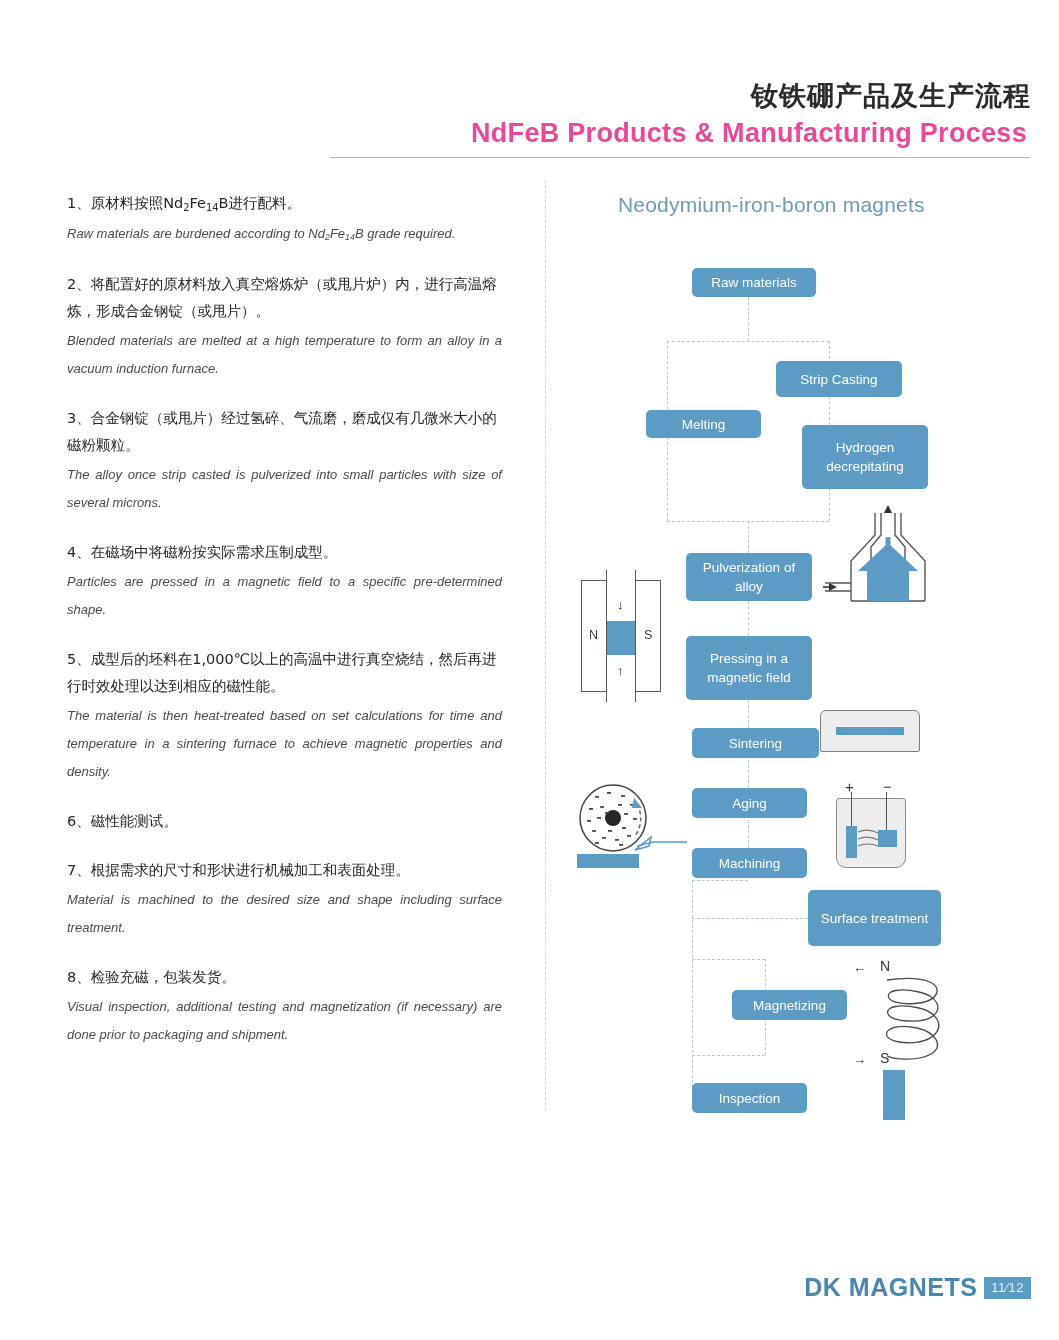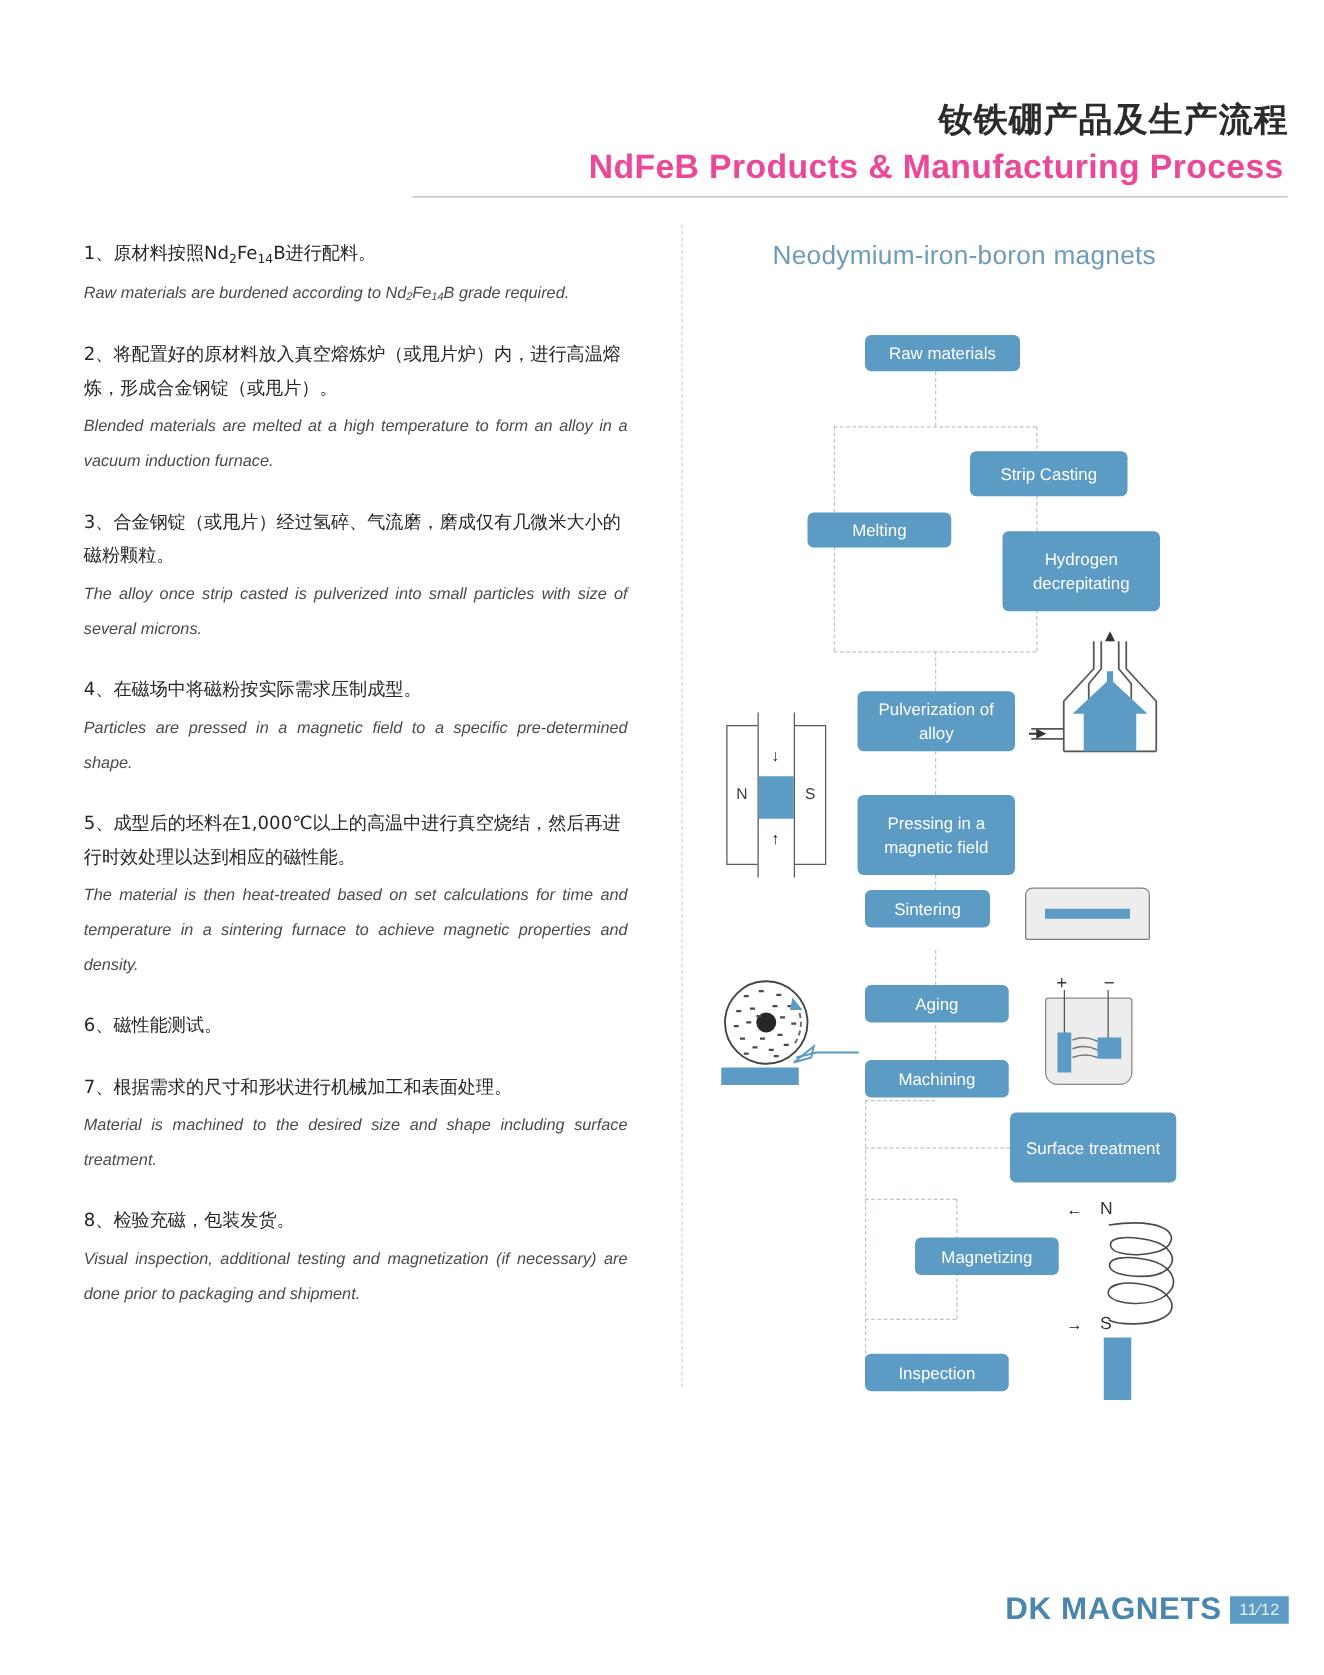--- a/index.html
+++ b/index.html
@@ -212,21 +212,21 @@
   </div>
 
   <div class="node" style="left:141px; top:373px; width:126px; height:48px;">
     <span>Pulverization of alloy</span>
   </div>
 
   <div class="node" style="left:141px; top:456px; width:126px; height:64px;">
     <span>Pressing in a magnetic field</span>
   </div>
 
-  <div class="node" style="left:147px; top:532px; width:100px; height:30px;">
+  <div class="node" style="left:147px; top:548px; width:127px; height:30px;">
     <span>Sintering</span>
   </div>
 
   <div class="node" style="left:147px; top:608px; width:115px; height:30px;">
     <span>Aging</span>
   </div>
 
   <div class="node" style="left:147px; top:668px; width:115px; height:30px;">
     <span>Machining</span>
   </div>

